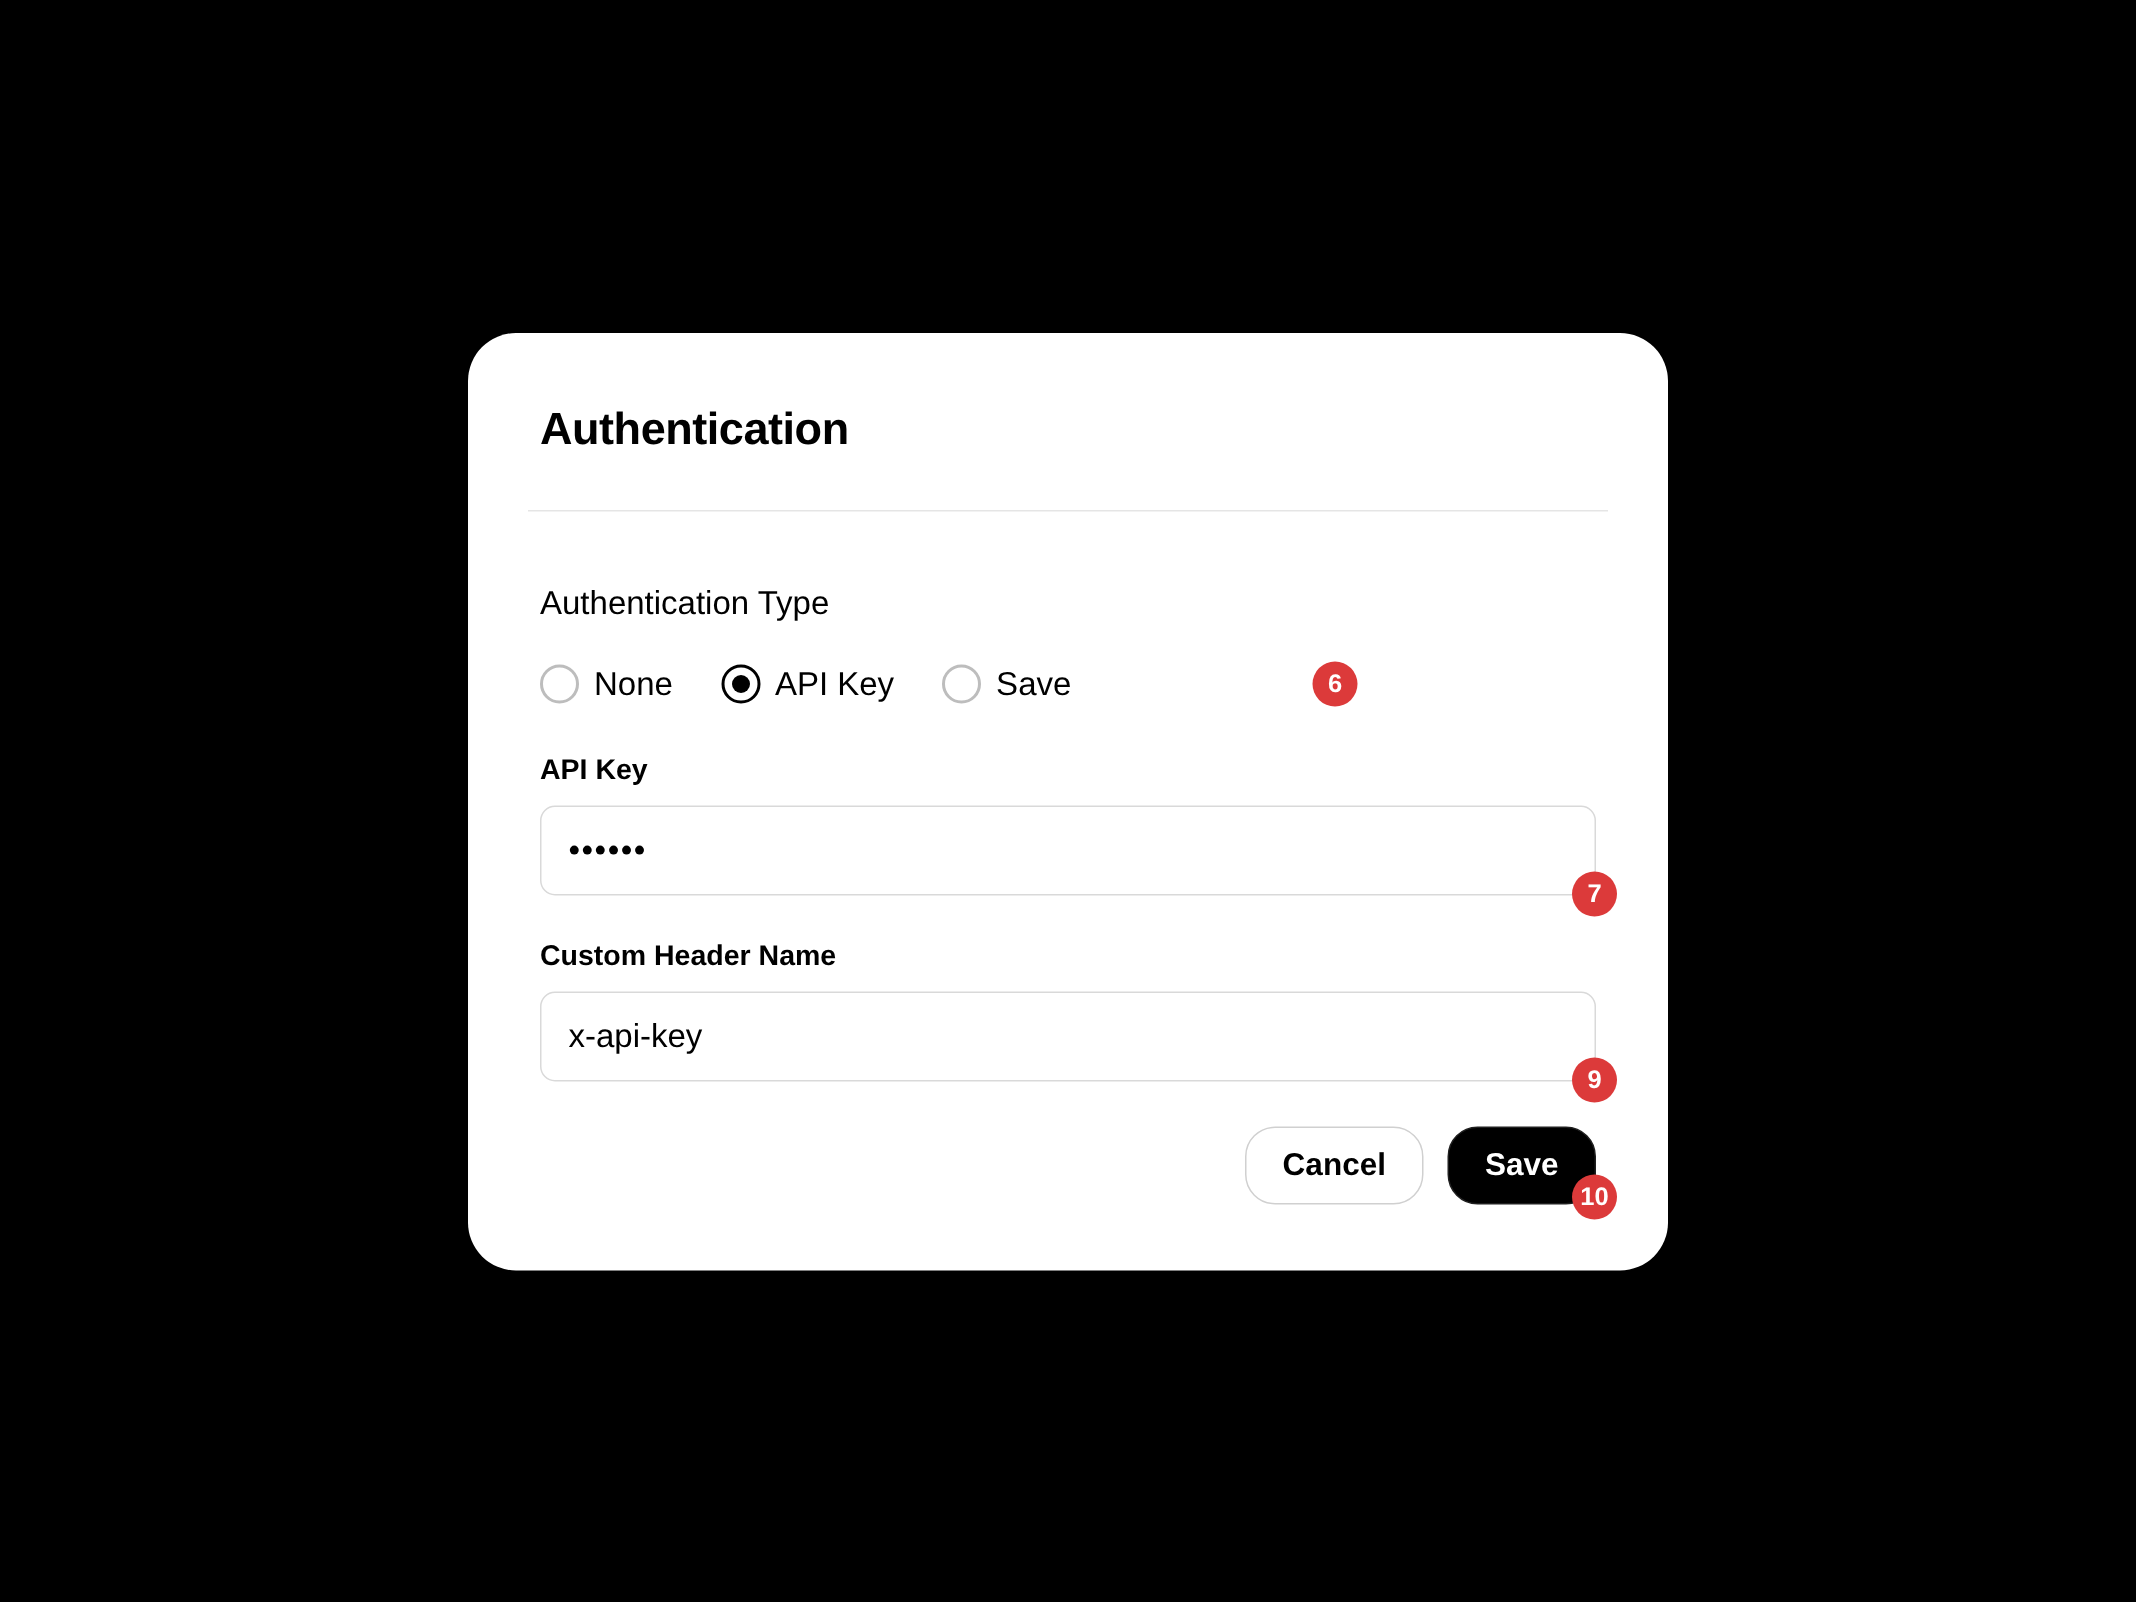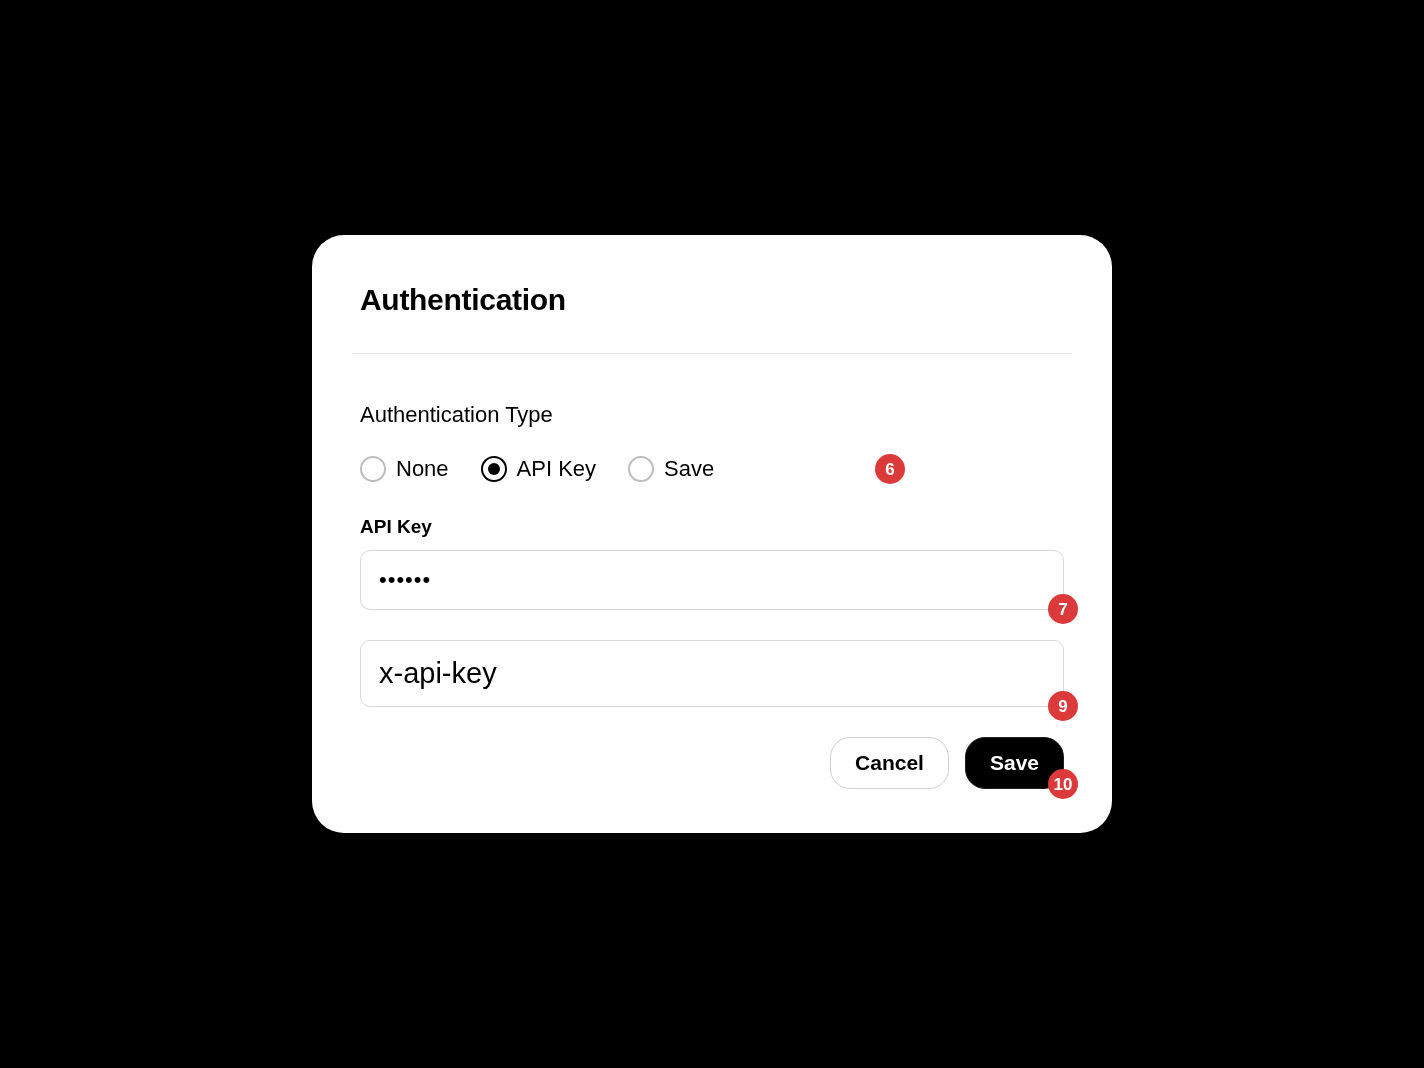--- a/index.html
+++ b/index.html
@@ -91,21 +91,21 @@
     }
     .text-input-wrap {
       position: relative;
       margin-bottom: 30px;
     }
     .text-input {
       width: 100%;
       border: 1px solid #d9d9d9;
       border-radius: 10px;
       padding: 16px 18px;
-      font-size: 29px;
+      font-size: 22px;
       color: #000000;
       font-family: inherit;
       outline: none;
       background: #fff;
     }
     .text-input.password {
       letter-spacing: 1px;
       font-size: 22px;
     }
     .badge {
@@ -181,20 +181,21 @@
   <div class="field-group">
     <div class="field-label-bold">API Key</div>
     <div class="text-input-wrap">
       <input type="text" class="text-input password" value="••••••" style="">
       <span class="badge" style="right:-14px; bottom:-14px;">7</span>
     </div>
   </div>
 
 
   <div class="field-group">
+    <div class="field-label-bold">Custom Header Name</div>
     <div class="text-input-wrap" style="margin-bottom:10px;">
       <input type="text" class="text-input" value="x-api-key" style="">
       <span class="badge" style="right:-14px; bottom:-14px;">9</span>
     </div>
   </div>
 
   <div class="actions">
     <button class="btn btn-secondary">Cancel</button>
     <button class="btn btn-primary">Save</button>
     <span class="badge" style="right:-14px; bottom:-10px;">10</span>

